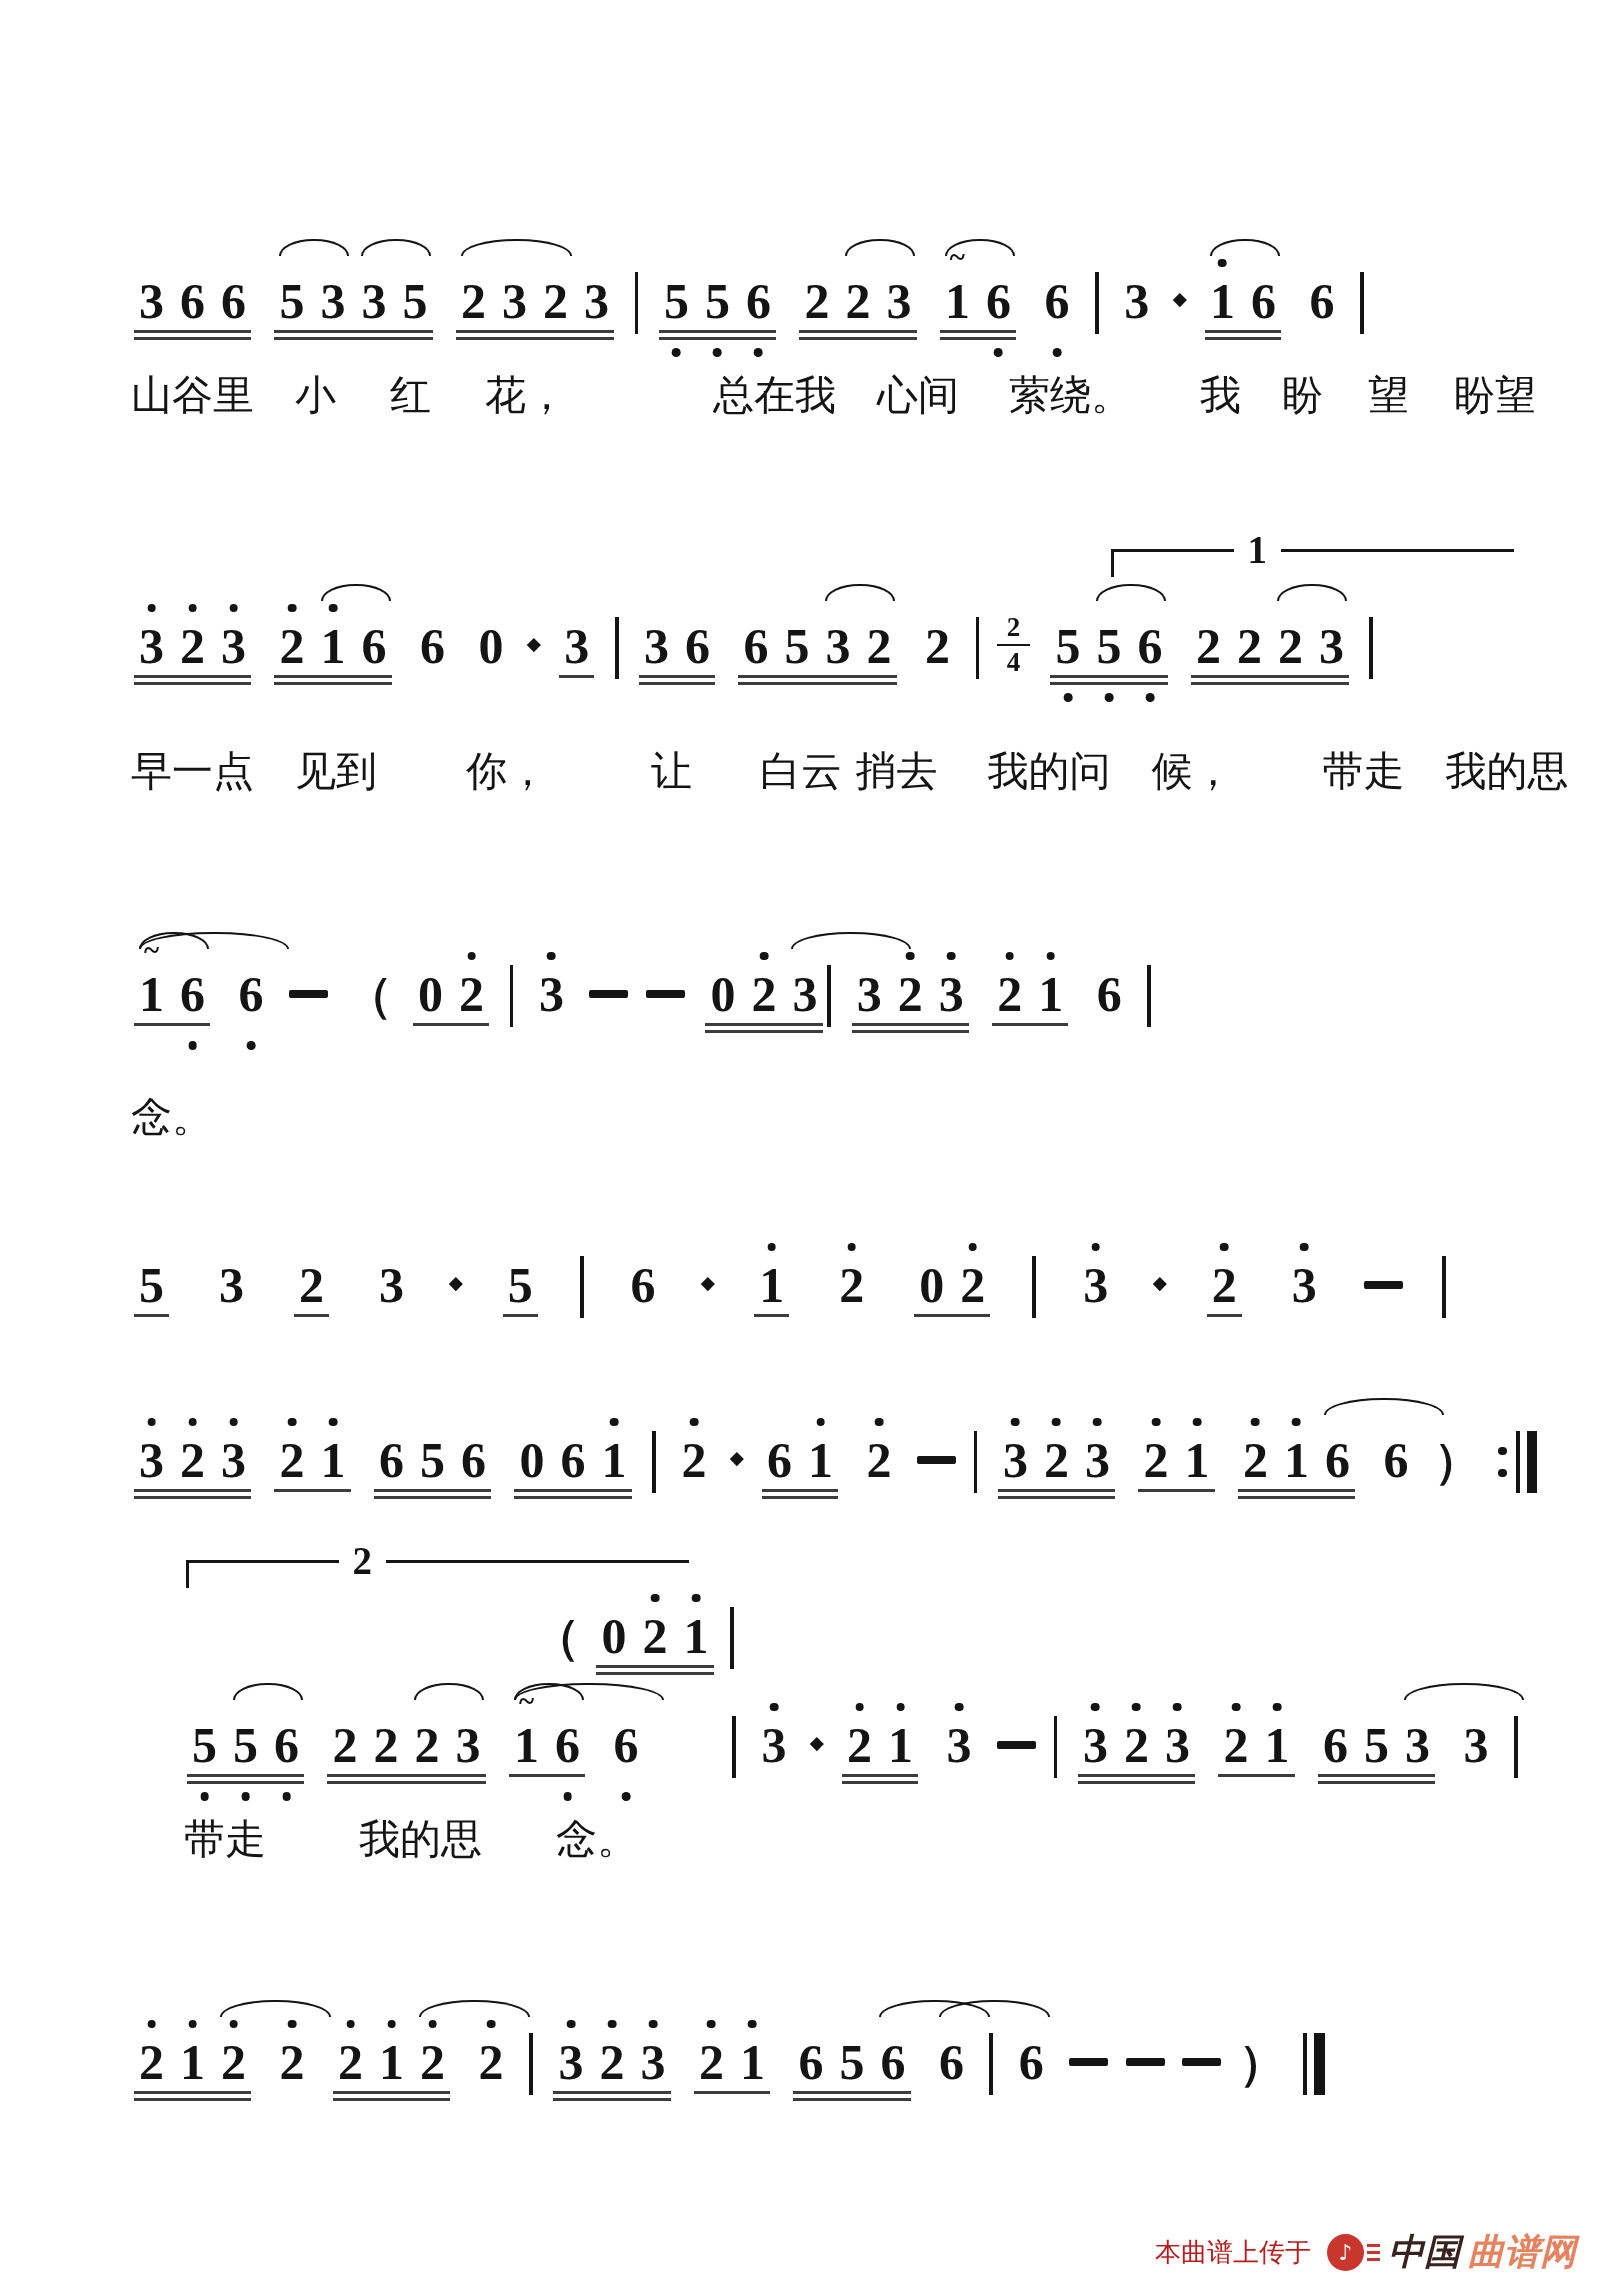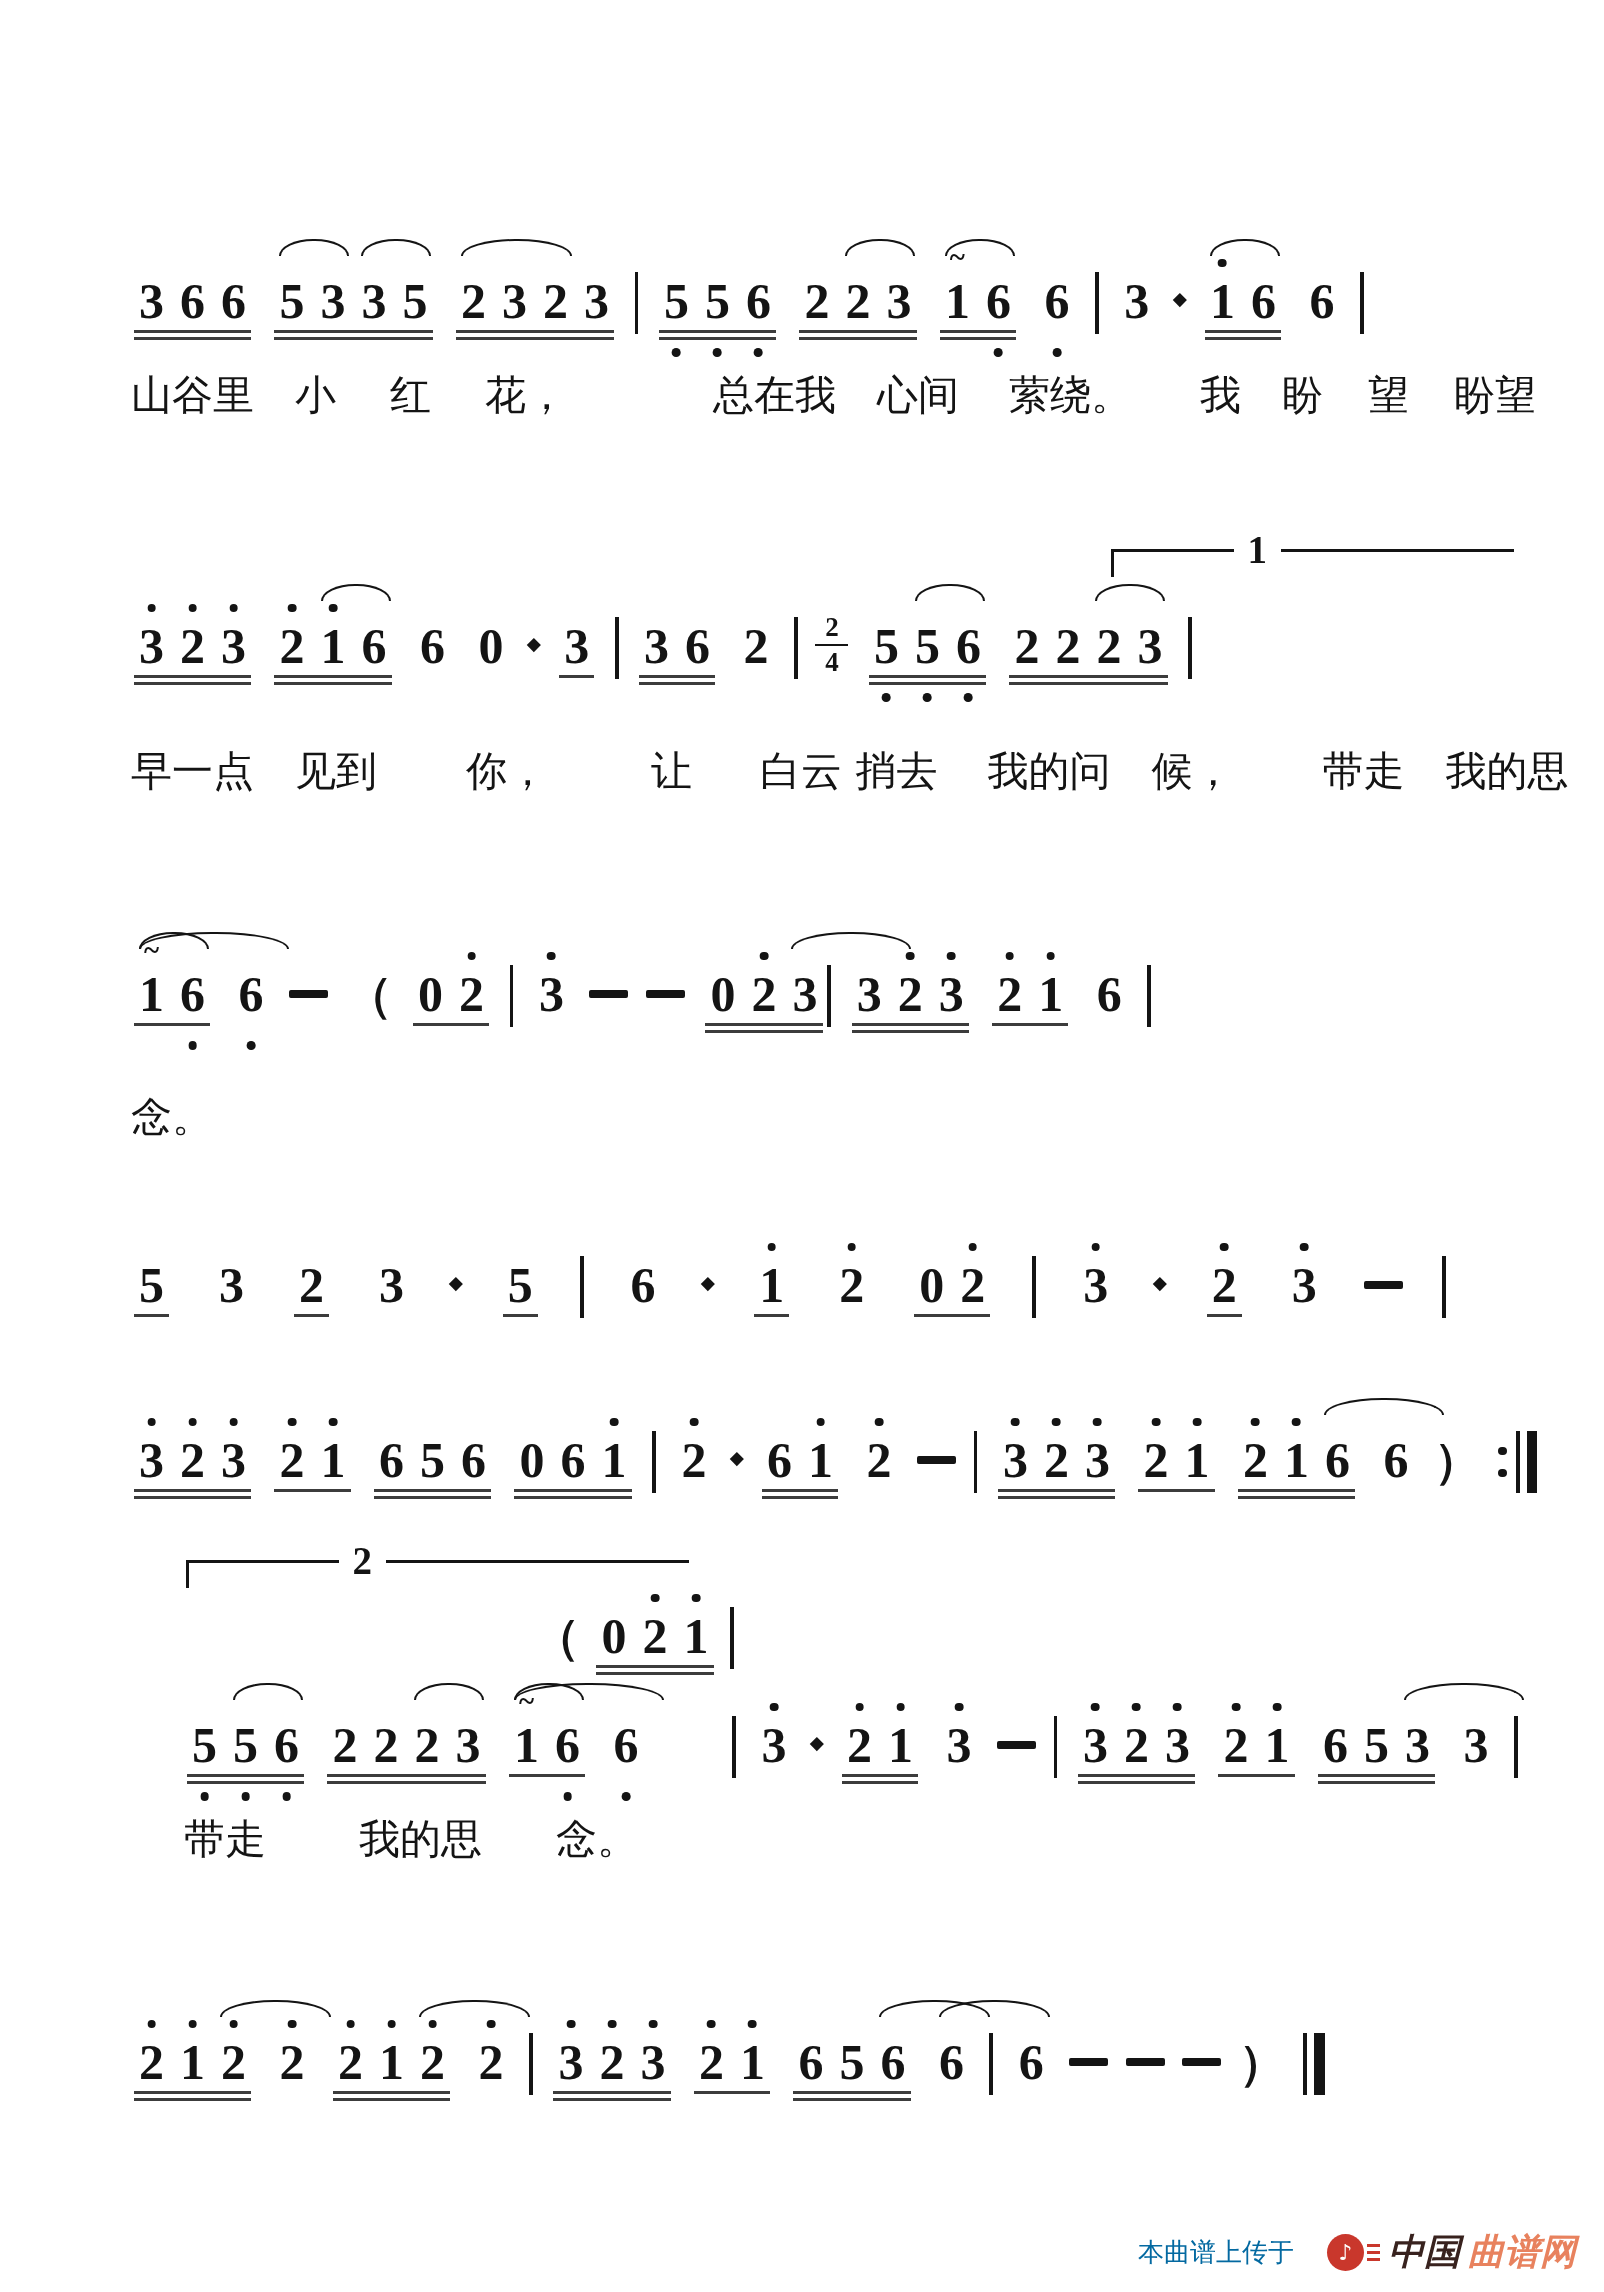--- a/index.html
+++ b/index.html
@@ -36,21 +36,21 @@
   
   .volta{position:absolute;height:25px;border-top:3.9px solid #141414;border-left:3.9px solid #141414;}
   .volta span{position:absolute;top:-25px;left:30%;background:#fff;padding:0 13.6px;
               font:700 39px/45px "Liberation Serif",serif;}
   
   .lyr{position:absolute;font-size:41px;line-height:49px;font-weight:500;color:#141414;white-space:nowrap;
        font-family:"Liberation Sans","DejaVu Sans",sans-serif;}
   .lyr span{display:inline-block;}
   
   .footer{position:absolute;top:2228px;right:29px;display:flex;align-items:center;}
-  .f-pre{font:400 26px "Liberation Sans",sans-serif;color:#0369a1;margin-right:33px;}
+  .f-pre{font:400 26px "Liberation Sans",sans-serif;color:#b91c1c;margin-right:16px;}
   .logo{width:37px;height:37px;border-radius:50%;background:#c9372c;display:flex;align-items:center;
         justify-content:center;flex:none;}
   .logo b{color:#fff;font-size:22px;line-height:22px;font-weight:700;font-family:"DejaVu Sans",sans-serif;}
   .loglines{display:flex;flex-direction:column;gap:3.9px;margin-left:2.9px;margin-right:7.8px;}
   .loglines i{display:block;width:13.6px;height:2.9px;background:#c9372c;}
   .f-bold{font:700 36px "Liberation Sans",sans-serif;font-style:italic;color:#38221e;margin-right:7.8px;}
   .f-light{font:700 36px "Liberation Sans",sans-serif;font-style:italic;color:#e8825e;}
 </style>
 </head>
 <body>
@@ -75,20 +75,21 @@
       </div>
       <div class="sys" style="top: 576px; left: 131px;">
         <div class="grp" style="margin-right: 17.5px;"><span class="ch">3<i class="hd"></i></span><span class="ch">2<i class="hd"></i></span><span class="ch">3<i class="hd"></i></span><i class="ul1"></i><i class="ul2"></i></div>
         <div class="grp" style="margin-right: 17.5px;"><span class="ch">2<i class="hd"></i></span><span class="ch">1<i class="hd"></i></span><span class="ch">6</span><i class="ul1"></i><i class="ul2"></i><i class="arc" style="left: 49px; width: 66px;"></i></div>
         <div class="grp" style="margin-right: 17.5px;"><span class="ch">6</span></div>
         <div class="grp" style="margin-right: 17.5px;"><span class="ch">0</span></div>
         <div class="adot" style="margin-right: 17.5px;"></div>
         <div class="grp" style="margin-right: 17.5px;"><span class="ch">3</span><i class="ul1"></i></div>
         <div class="bar" style="margin-right: 17.5px;"></div>
         <div class="grp" style="margin-right: 17.5px;"><span class="ch">3</span><span class="ch">6</span><i class="ul1"></i><i class="ul2"></i></div>
+        <div class="grp" style="margin-right: 17.5px;"><span class="ch">6</span><span class="ch">5</span><span class="ch">3</span><span class="ch">2</span><i class="ul1"></i><i class="ul2"></i><i class="arc" style="left: 89px; width: 66px;"></i></div>
         <div class="grp" style="margin-right: 17.5px;"><span class="ch">2</span></div>
         <div class="bar" style="margin-right: 17.5px;"></div>
         <div class="ts" style="margin-right: 17.5px;">
           <span class="tn">2</span>
           <span class="tm">4</span>
         </div>
         <div class="grp" style="margin-right: 17.5px;"><span class="ch">5<i class="ld"></i></span><span class="ch">5<i class="ld"></i></span><span class="ch">6<i class="ld"></i></span><i class="ul1"></i><i class="ul2"></i><i class="arc" style="left: 49px; width: 66px;"></i></div>
         <div class="grp" style="margin-right: 17.5px;"><span class="ch">2</span><span class="ch">2</span><span class="ch">2</span><span class="ch">3</span><i class="ul1"></i><i class="ul2"></i><i class="arc" style="left: 89px; width: 66px;"></i></div>
         <div class="bar" style="margin-right: 17.5px;"></div>
       </div>

